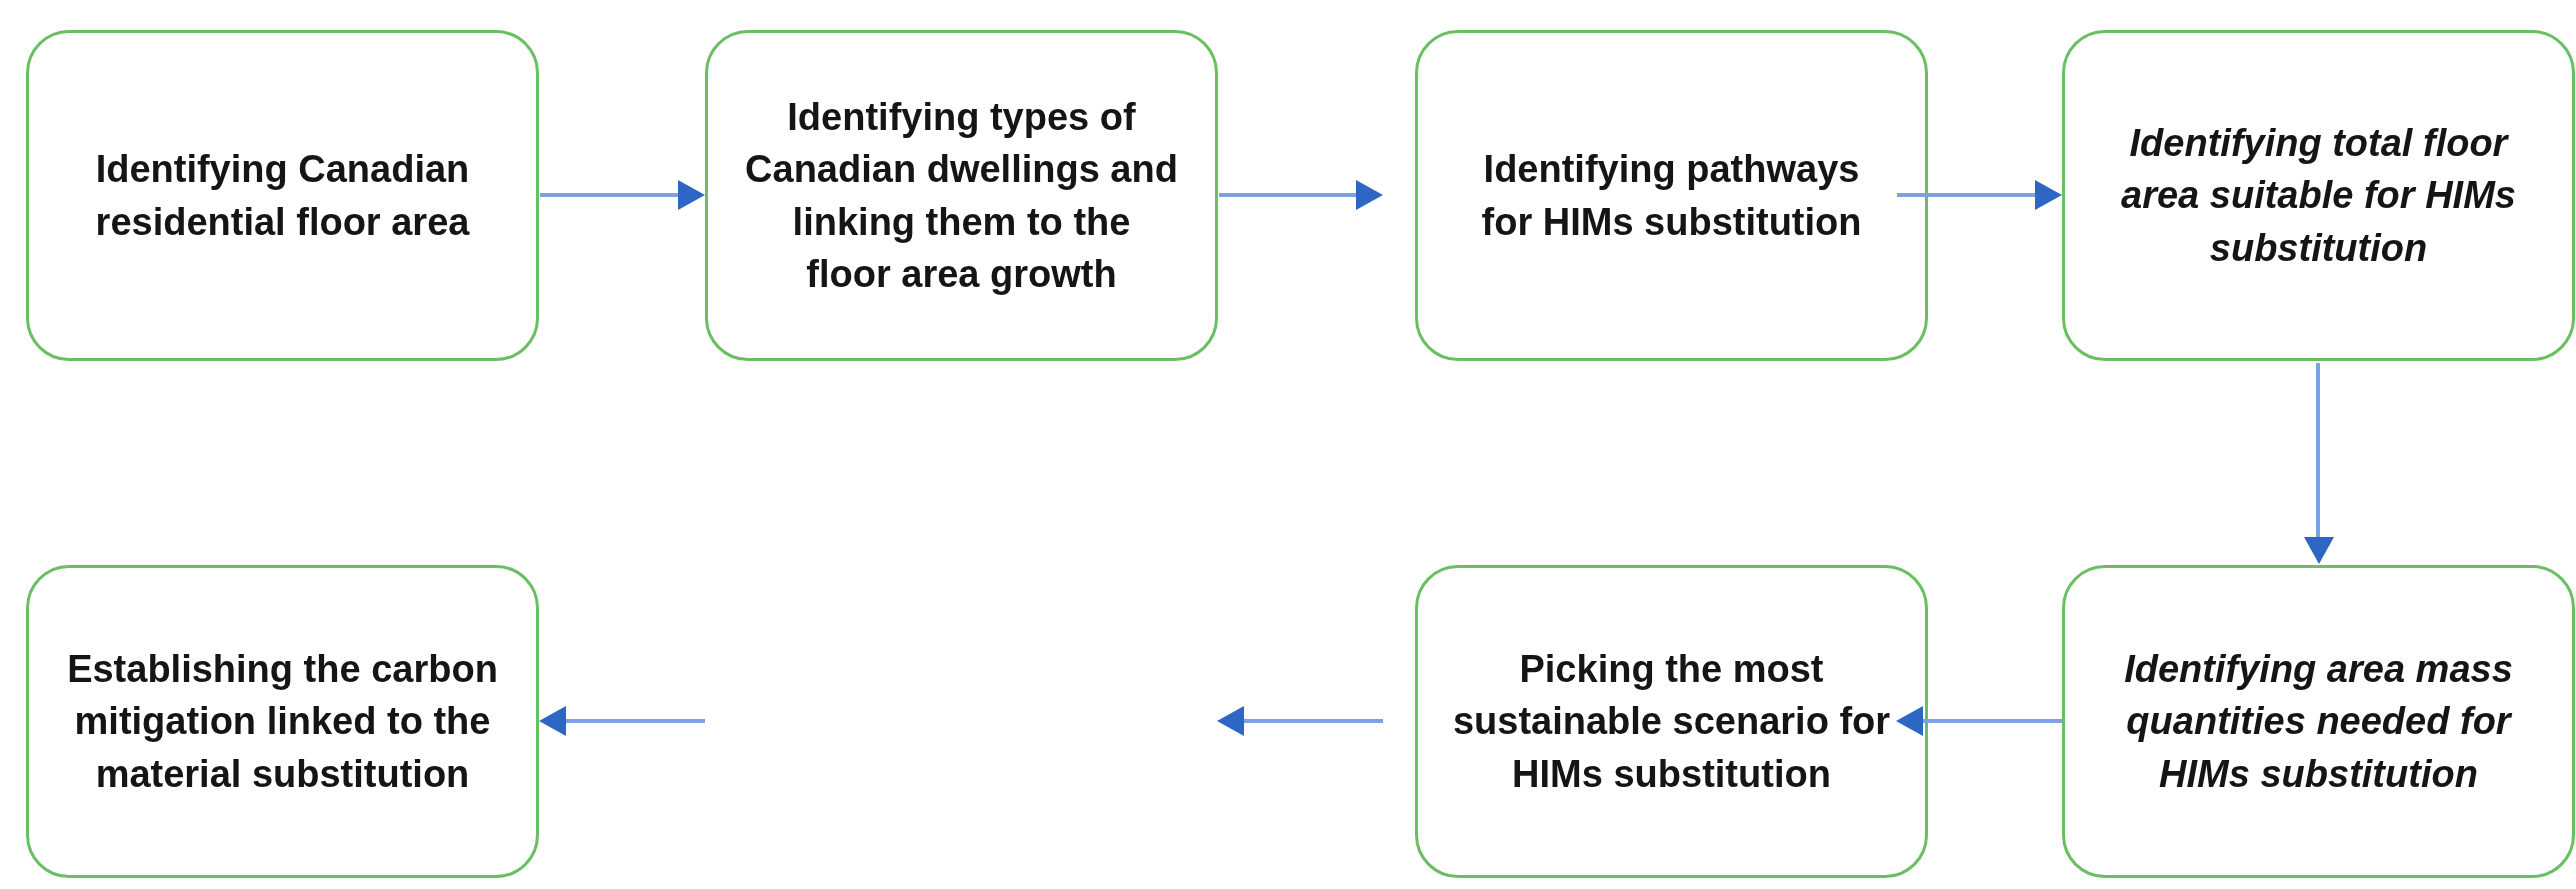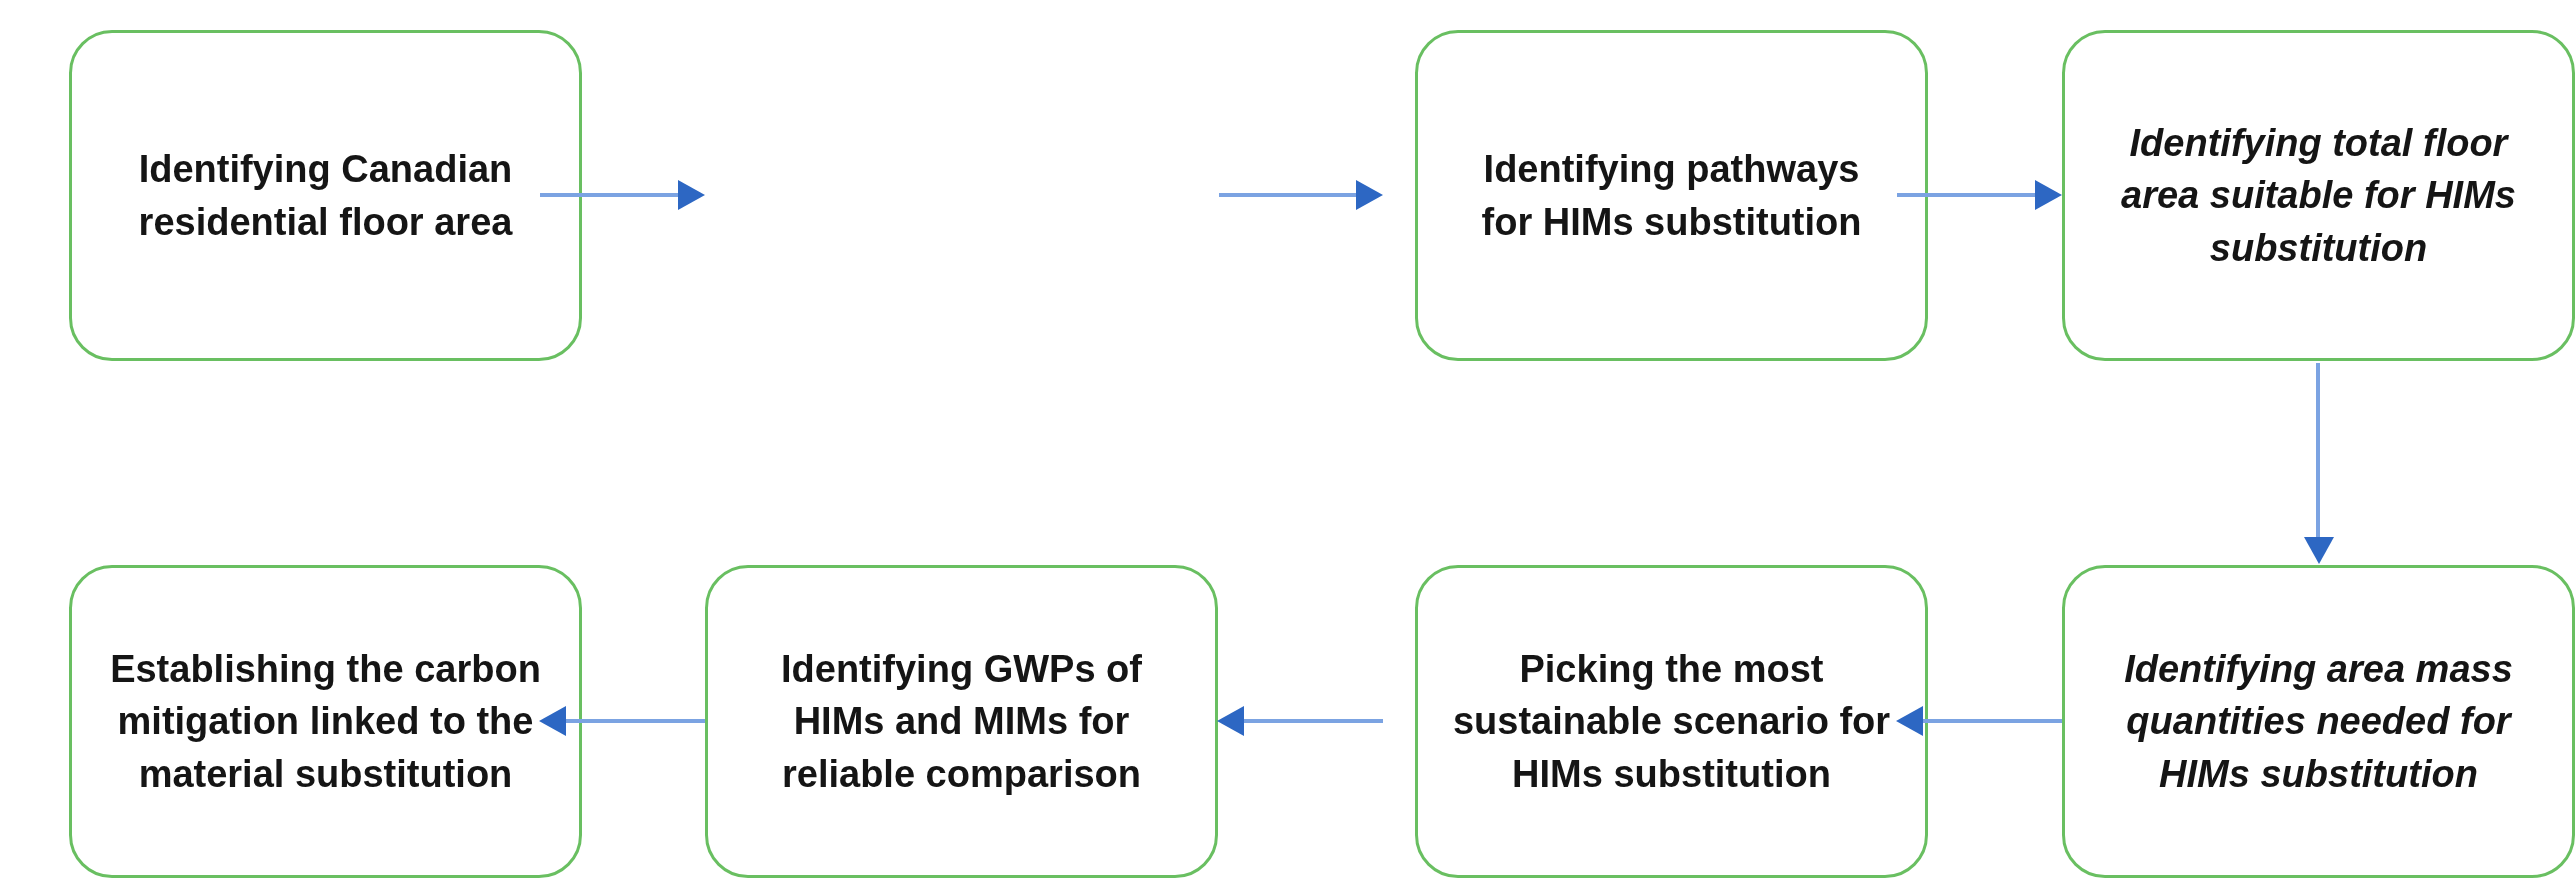--- a/index.html
+++ b/index.html
@@ -25,21 +25,21 @@
     border-radius:43px;
     background:#ffffff;
     display:flex;
     align-items:center;
     justify-content:center;
     box-sizing:border-box;
     padding:8.7px 22.6px;
   }
   .row1{top:30px;height:331px;}
   .row2{top:565px;height:313px;justify-content:center;}
-  .col1{left:26px;margin-left:43px;}
+  .col1{left:26px;}
   .col2{left:705px;}
   .col3{left:1383px;margin-left:32px;}
   .col4{left:2062px;font-style:italic;}
   .box-label{
     font-size:38px;
     font-weight:bold;
     line-height:1.38;
     color:var(--text);
     text-align:center;
     white-space:pre-line;
@@ -70,44 +70,45 @@
 </style>
 </head>
 <body>
 
 <div class="canvas">
 
   <div class="box row1 col1">
     <span class="box-label">Identifying Canadian
 residential floor area</span>
   </div>
+  <div class="box row1 col2">
+    <span class="box-label">Identifying types of
+Canadian dwellings and
+linking them to the
+floor area growth</span>
+  </div>
   <div class="box row1 col3">
     <span class="box-label">Identifying pathways
 for HIMs substitution</span>
   </div>
   <div class="box row1 col4">
     <span class="box-label">Identifying total floor
 area suitable for HIMs
 substitution</span>
   </div>
 
   <div class="box row2 col4">
     <span class="box-label">Identifying area mass
 quantities needed for
 HIMs substitution</span>
   </div>
   <div class="box row2 col3">
     <span class="box-label">Picking the most
 sustainable scenario for
 HIMs substitution</span>
-  </div>
-  <div class="box row2 col2">
-    <span class="box-label">Identifying GWPs of
-HIMs and MIMs for
-reliable comparison</span>
   </div>
   <div class="box row2 col1">
     <span class="box-label">Establishing the carbon
 mitigation linked to the
 material substitution</span>
   </div>
 
   <div id="a1-line" class="aline h"></div>
   <div id="a1-head" class="ahead right"></div>
 

